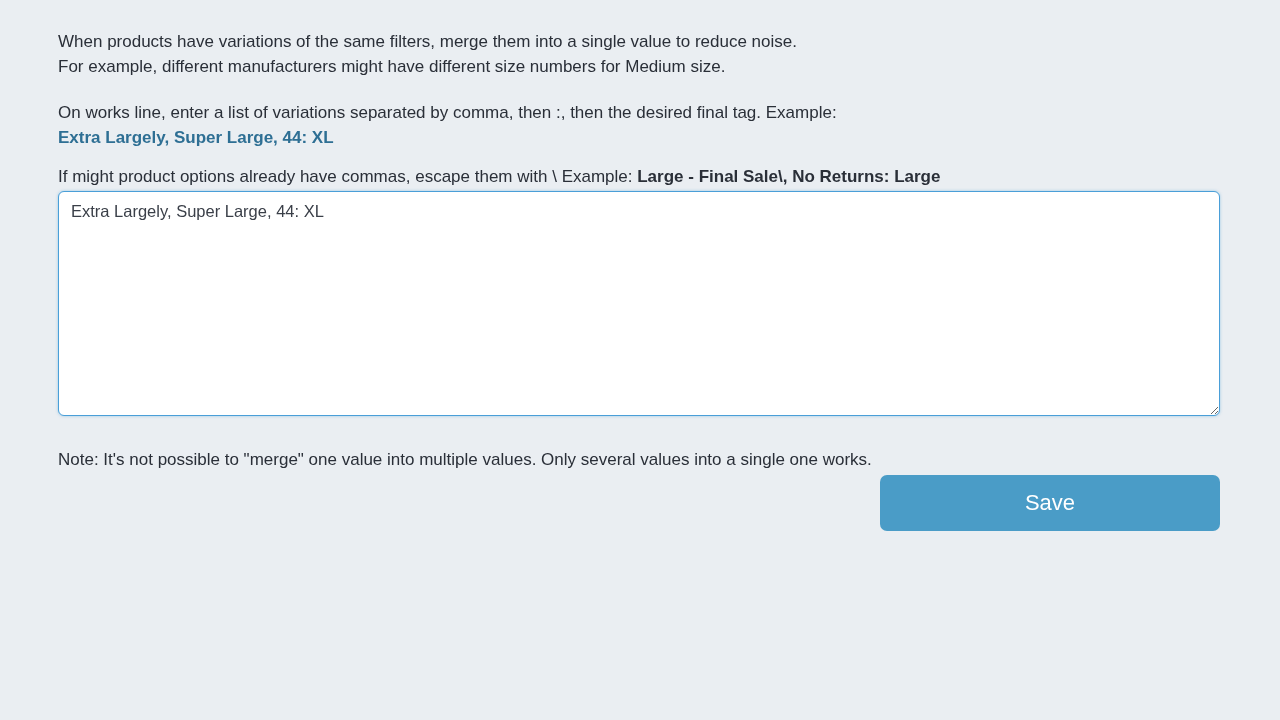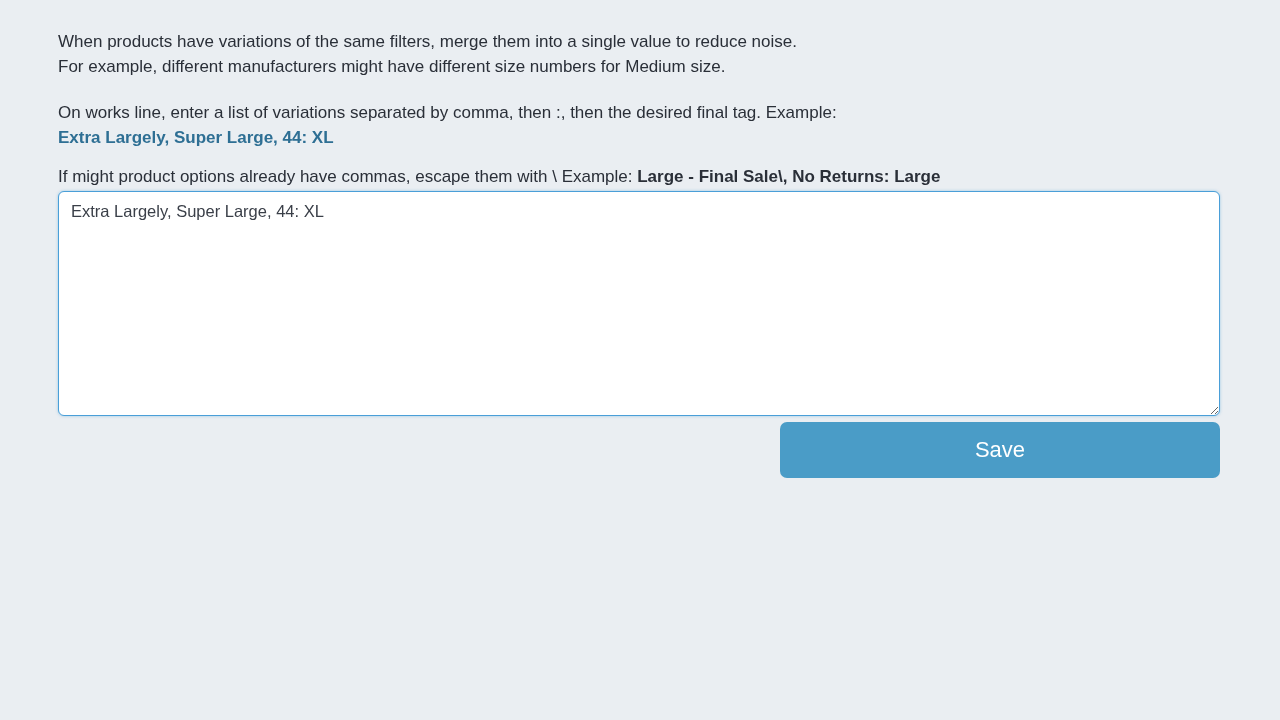--- a/index.html
+++ b/index.html
@@ -72,21 +72,21 @@
       justify-content: flex-end;
       margin-top: 2px;
     }
     .save-btn {
       background: #4a9cc7;
       color: #fff;
       border: none;
       border-radius: 7px;
       font-size: 22px;
       font-weight: 400;
-      width: 440px;
+      width: 340px;
       height: 56px;
       cursor: pointer;
       font-family: inherit;
     }
   </style>
 </head>
 <body>
 
 <div class="content">
 
@@ -100,18 +100,19 @@
   </p>
 
   <div class="example-tag">Extra Largely, Super Large, 44: XL</div>
 
   <p class="escape-note">
     <span>If might product options already have commas, escape them with \   Example: </span><b>Large - Final Sale\, No Returns: Large</b>
   </p>
 
   <textarea style="">Extra Largely, Super Large, 44: XL</textarea>
 
+  <p class="note">Note: It's not possible to "merge" one value into multiple values. Only several values into a single one works.</p>
 
   <div class="button-row">
     <button class="save-btn">Save</button>
   </div>
 
 </div>
 
 </body></html>

